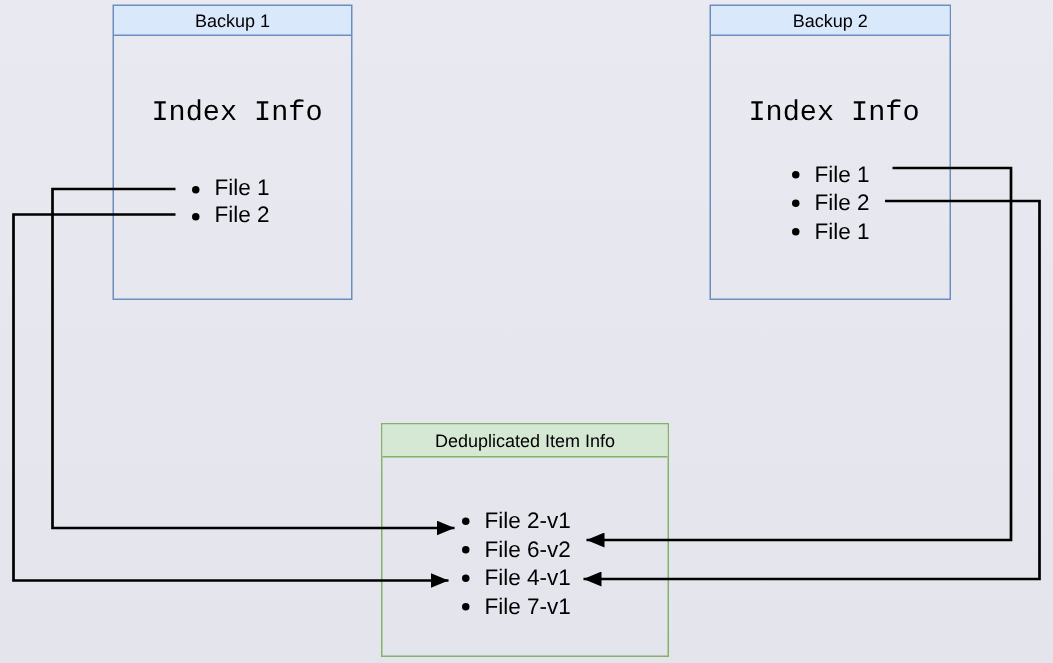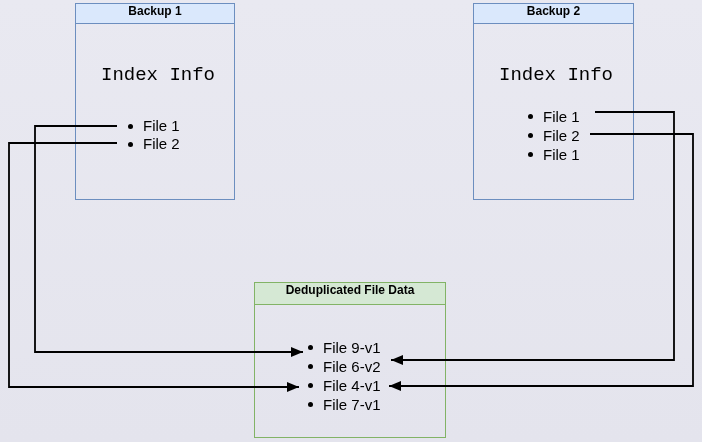--- a/index.html
+++ b/index.html
@@ -16,25 +16,26 @@
   }
   .node {
     position: absolute;
     box-sizing: border-box;
     border: 1px solid;
     background: transparent;
   }
   .node-header {
     box-sizing: border-box;
     border-bottom: 1px solid;
-    font-weight: bold;
+    font-weight: normal;
     font-size: 12px;
     text-align: center;
     color: #000;
     display: flex;
+    align-items: center;
     justify-content: center;
   }
   .blue  { border-color: #6c8ebf; }
   .blue .node-header { background: #dae8fc; border-color: #6c8ebf; }
   .green { border-color: #82b366; }
   .green .node-header { background: #d5e8d4; border-color: #82b366; }
 
   .index-label {
     position: absolute;
     font-size: 19px;
@@ -117,24 +118,24 @@
     <div class="index-label">Index Info</div>
     <ul class="filelist lh19">
       <li>File 1</li>
       <li>File 2</li>
       <li>File 1</li>
     </ul>
   </div>
 
   <div class="node green" id="box-dedup">
     <div class="node-header">
-      <span>Deduplicated File Data</span>
+      <span>Deduplicated Item Info</span>
     </div>
     <ul class="filelist lh19">
-      <li>File 9-v1</li>
+      <li>File 2-v1</li>
       <li>File 6-v2</li>
       <li>File 4-v1</li>
       <li>File 7-v1</li>
     </ul>
   </div>
 
   <svg id="arrow-layer" viewBox="0 0 702 442" xmlns="http://www.w3.org/2000/svg">
     <defs>
       <marker id="arrowhead" markerUnits="userSpaceOnUse" markerWidth="13" markerHeight="10" refX="12" refY="5" orient="auto">
         <path d="M0,0 L12,5 L0,10 Z" fill="#000000"></path>

